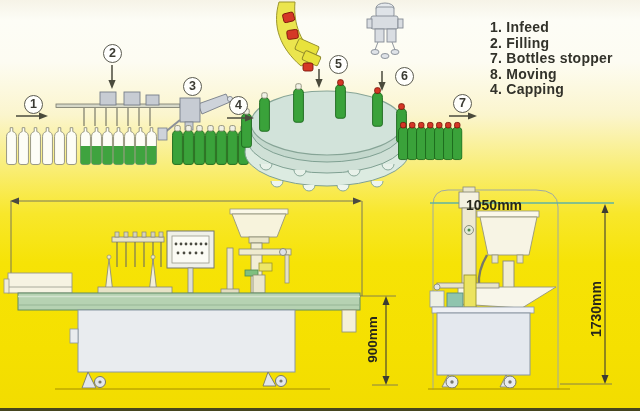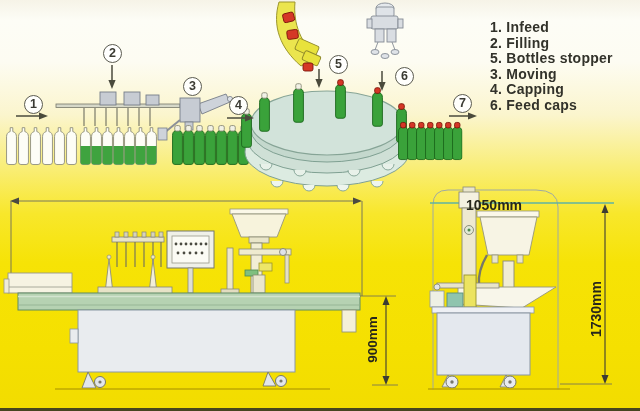--- a/index.html
+++ b/index.html
@@ -316,24 +316,23 @@
   <div class="marker" style="left:103px;top:44px;">2</div>
   <div class="marker" style="left:183px;top:77px;">3</div>
   <div class="marker" style="left:229px;top:96px;">4</div>
   <div class="marker" style="left:329px;top:55px;">5</div>
   <div class="marker" style="left:395px;top:67px;">6</div>
   <div class="marker" style="left:453px;top:94px;">7</div>
 
   <div class="legend">
     <div>1. Infeed</div>
     <div>2. Filling</div>
-    <div>5. Bottles stopper</div>
-    <div>3. Moving</div>
+    <div>7. Bottles stopper</div>
+    <div>8. Moving</div>
     <div>4. Capping</div>
-    <div>6. Feed caps</div>
   </div>
 
   <div class="dim dim-h" style="left:466px;top:175px;margin-top:22px;">1050mm</div>
   <div class="dim dim-v" style="left:342px;top:332px;width:60px;">900mm</div>
   <div class="dim dim-v" style="left:563px;top:301px;width:66px;font-size:14px;">1730mm</div>
 
   <div class="bottom-edge"></div>
 </div>
 
 </body></html>

